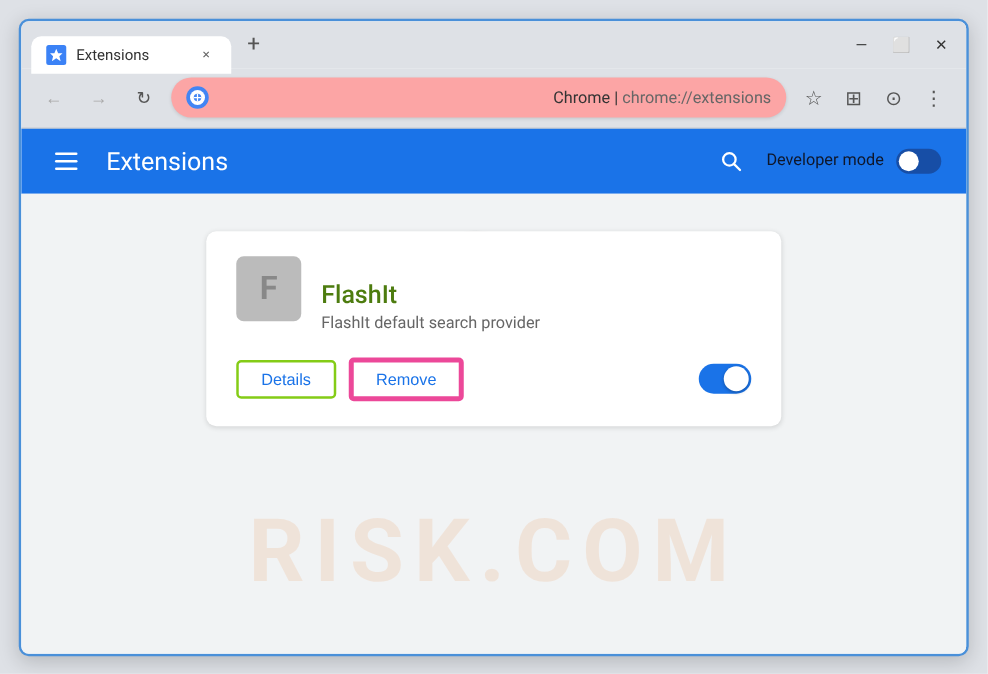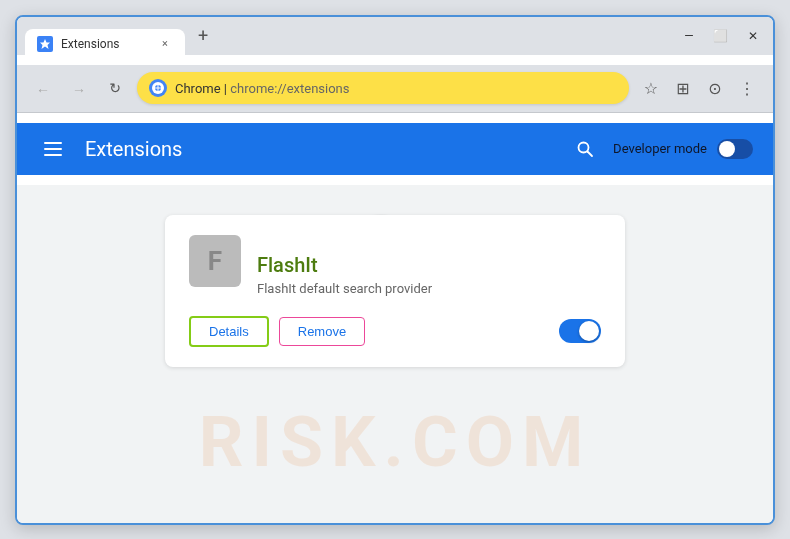--- a/index.html
+++ b/index.html
@@ -17,21 +17,20 @@
     .browser-window {
       width: 760px;
       height: 510px;
       background: #fff;
       border: 2px solid #4a90d9;
       border-radius: 8px;
       overflow: hidden;
       display: flex;
       flex-direction: column;
       box-shadow: 0 4px 16px rgba(0,0,0,0.18);
-      gap: 10px;
     }
 
     
     .title-bar {
       background: #dee1e6;
       display: flex;
       align-items: center;
       height: 38px;
       padding: 0 8px;
       gap: 4px;
@@ -152,29 +151,30 @@
       font-size: 14px;
     }
 
     .nav-btn.disabled {
       color: #aaa;
       cursor: default;
     }
 
     .url-bar {
       flex: 1;
-      background: #fde047;
+      background: #fca5a5;
       border: none;
       border-radius: 20px;
       height: 32px;
       padding: 0 12px;
       display: flex;
       align-items: center;
       gap: 8px;
       box-shadow: 0 1px 3px rgba(0,0,0,0.12);
+      text-align: right;
     }
 
     .url-site-icon {
       width: 18px;
       height: 18px;
       background: #4285f4;
       border-radius: 50%;
       display: flex;
       align-items: center;
       justify-content: center;
@@ -403,21 +403,21 @@
       background: #fff;
       color: #1a73e8;
       border-radius: 4px;
       padding: 6px 18px;
       font-size: 13px;
       font-weight: 500;
       cursor: pointer;
     }
 
     .btn-remove {
-      border: 1px solid #ec4899;
+      border: 4px solid #ec4899;
       background: #fff;
       color: #1a73e8;
       border-radius: 4px;
       padding: 6px 18px;
       font-size: 13px;
       font-weight: 500;
       cursor: pointer;
     }
 
     .ext-toggle-wrapper {

